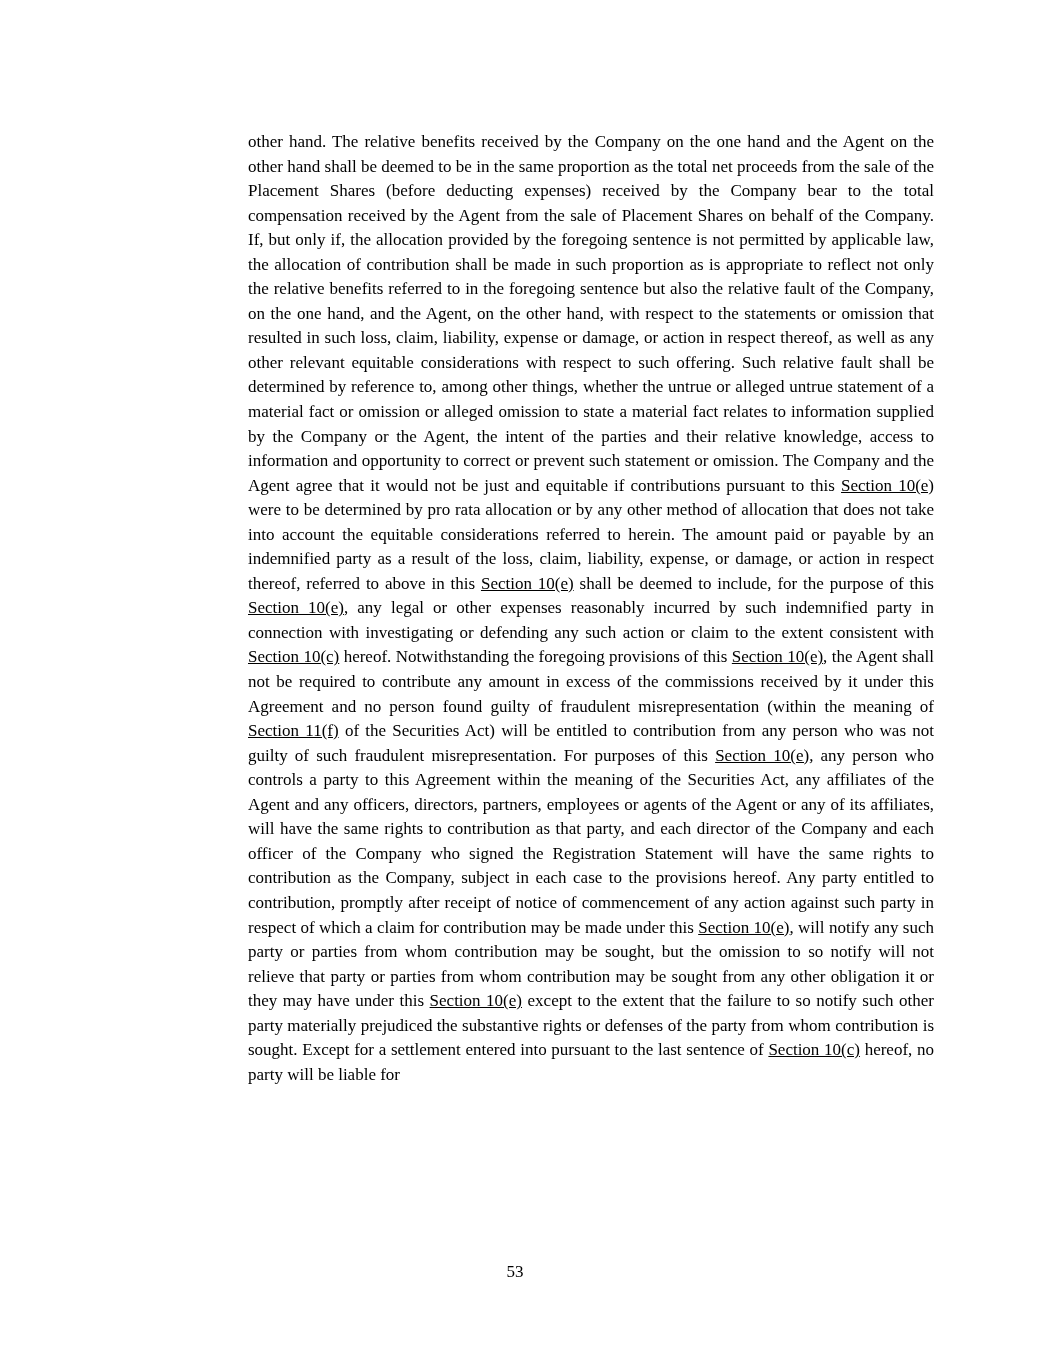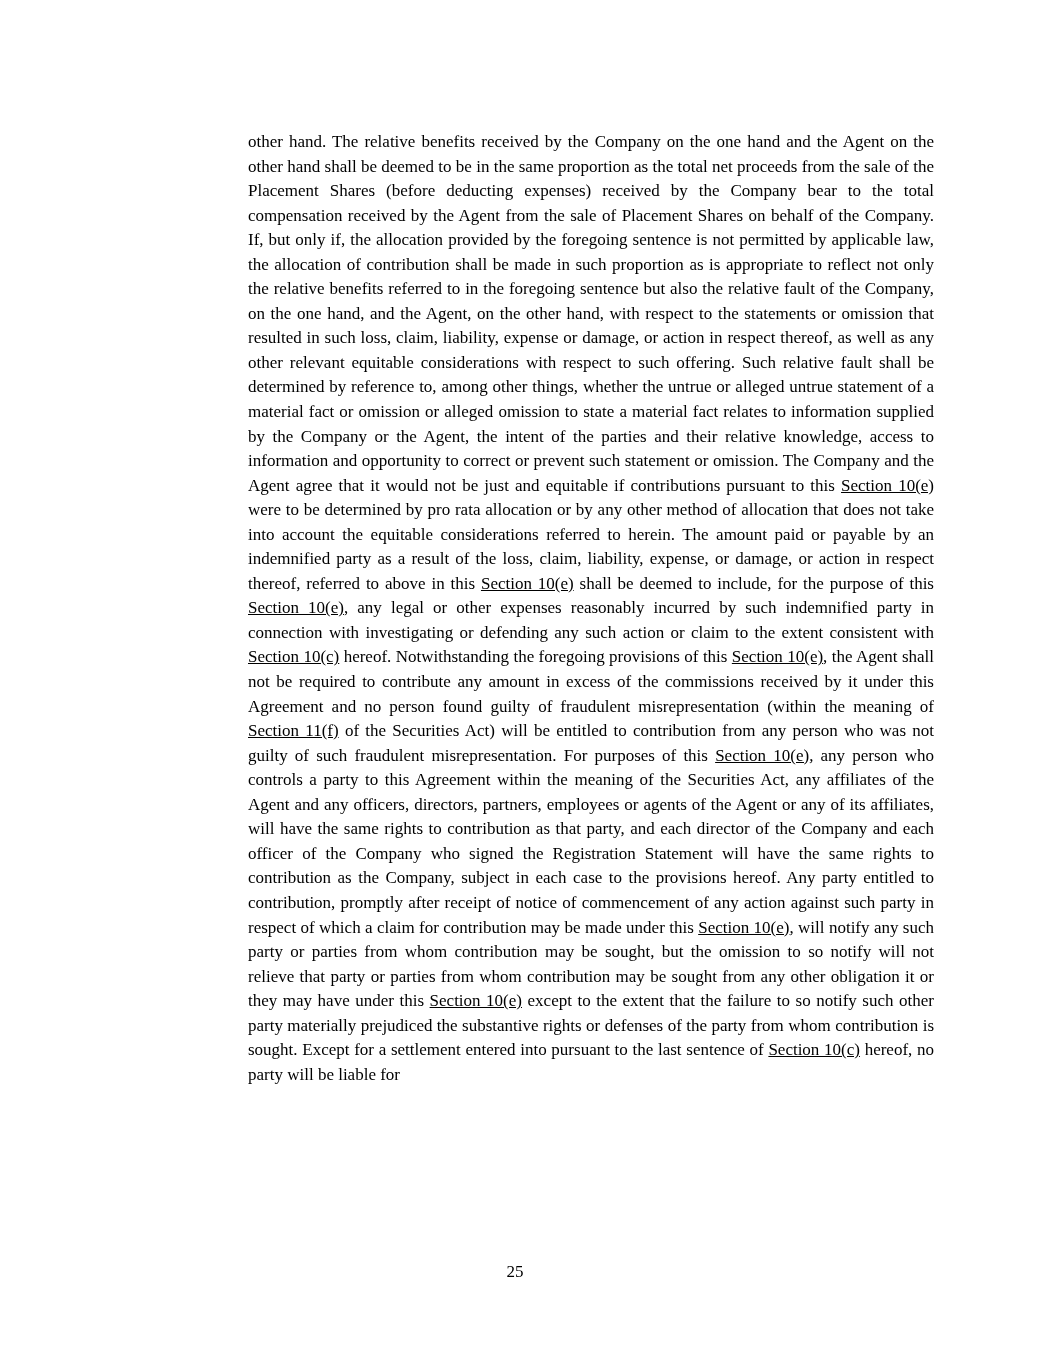--- a/index.html
+++ b/index.html
@@ -30,14 +30,14 @@
     width: 100%;
     text-align: center;
     font-size: 17px;
   }
 </style>
 </head>
 <body>
 
 <div class="page">
   <div class="body-text"><span>other hand.  The relative benefits received by the Company on the one hand and the Agent on the other hand shall be deemed to be in the same proportion as the total net proceeds from the sale of the Placement Shares (before deducting expenses) received by the Company bear to the total compensation received by the Agent from the sale of Placement Shares on behalf of the Company.  If, but only if, the allocation provided by the foregoing sentence is not permitted by applicable law, the allocation of contribution shall be made in such proportion as is appropriate to reflect not only the relative benefits referred to in the foregoing sentence but also the relative fault of the Company, on the one hand, and the Agent, on the other hand, with respect to the statements or omission that resulted in such loss, claim, liability, expense or damage, or action in respect thereof, as well as any other relevant equitable considerations with respect to such offering.  Such relative fault shall be determined by reference to, among other things, whether the untrue or alleged untrue statement of a material fact or omission or alleged omission to state a material fact relates to information supplied by the Company or the Agent, the intent of the parties and their relative knowledge, access to information and opportunity to correct or prevent such statement or omission.  The Company and the Agent agree that it would not be just and equitable if contributions pursuant to this </span><span class="u">Section 10(e)</span><span> were to be determined by pro rata allocation or by any other method of allocation that does not take into account the equitable considerations referred to herein.  The amount paid or payable by an indemnified party as a result of the loss, claim, liability, expense, or damage, or action in respect thereof, referred to above in this </span><span class="u">Section 10(e)</span><span> shall be deemed to include, for the purpose of this </span><span class="u">Section 10(e)</span><span>, any legal or other expenses reasonably incurred by such indemnified party in connection with investigating or defending any such action or claim to the extent consistent with </span><span class="u">Section 10(c)</span><span> hereof.  Notwithstanding the foregoing provisions of this </span><span class="u">Section 10(e)</span><span>, the Agent shall not be required to contribute any amount in excess of the commissions received by it under this Agreement and no person found guilty of fraudulent misrepresentation (within the meaning of </span><span class="u">Section 11(f)</span><span> of the Securities Act) will be entitled to contribution from any person who was not guilty of such fraudulent misrepresentation.  For purposes of this </span><span class="u">Section 10(e)</span><span>, any person who controls a party to this Agreement within the meaning of the Securities Act, any affiliates of the Agent and any officers, directors, partners, employees or agents of the Agent or any of its affiliates, will have the same rights to contribution as that party, and each director of the Company and each officer of the Company who signed the Registration Statement will have the same rights to contribution as the Company, subject in each case to the provisions hereof.  Any party entitled to contribution, promptly after receipt of notice of commencement of any action against such party in respect of which a claim for contribution may be made under this </span><span class="u">Section 10(e)</span><span>, will notify any such party or parties from whom contribution may be sought, but the omission to so notify will not relieve that party or parties from whom contribution may be sought from any other obligation it or they may have under this </span><span class="u">Section 10(e)</span><span> except to the extent that the failure to so notify such other party materially prejudiced the substantive rights or defenses of the party from whom contribution is sought.  Except for a settlement entered into pursuant to the last sentence of </span><span class="u">Section 10(c)</span><span> hereof, no party will be liable for</span></div>
-  <div class="page-number">25</div>
+  <div class="page-number">53</div>
 </div>
 
 </body></html>

